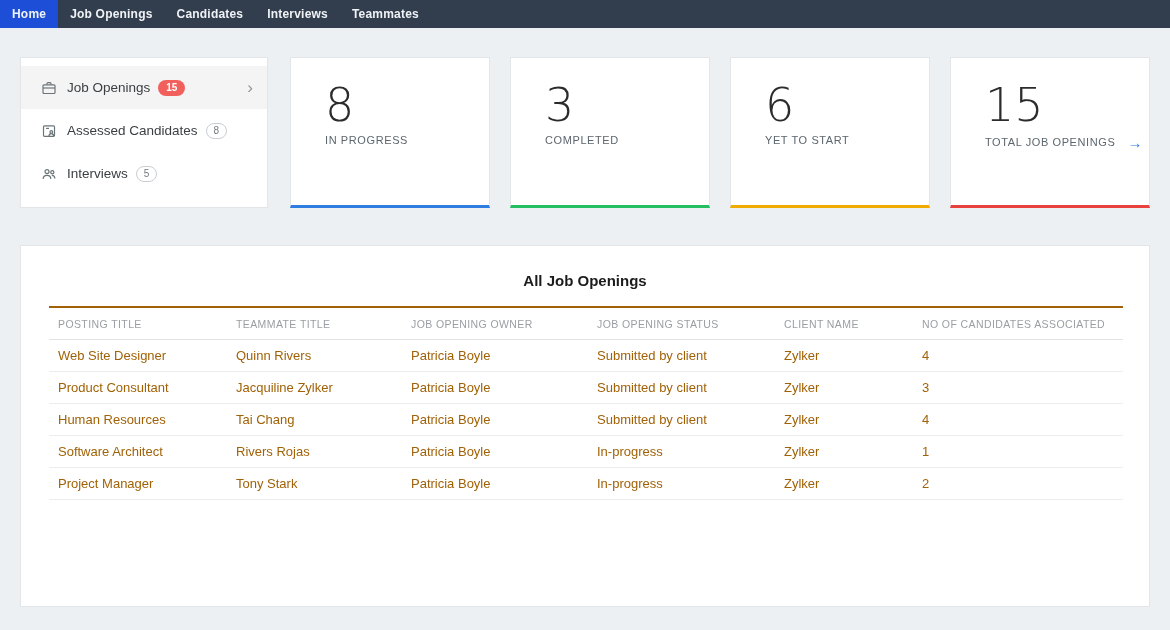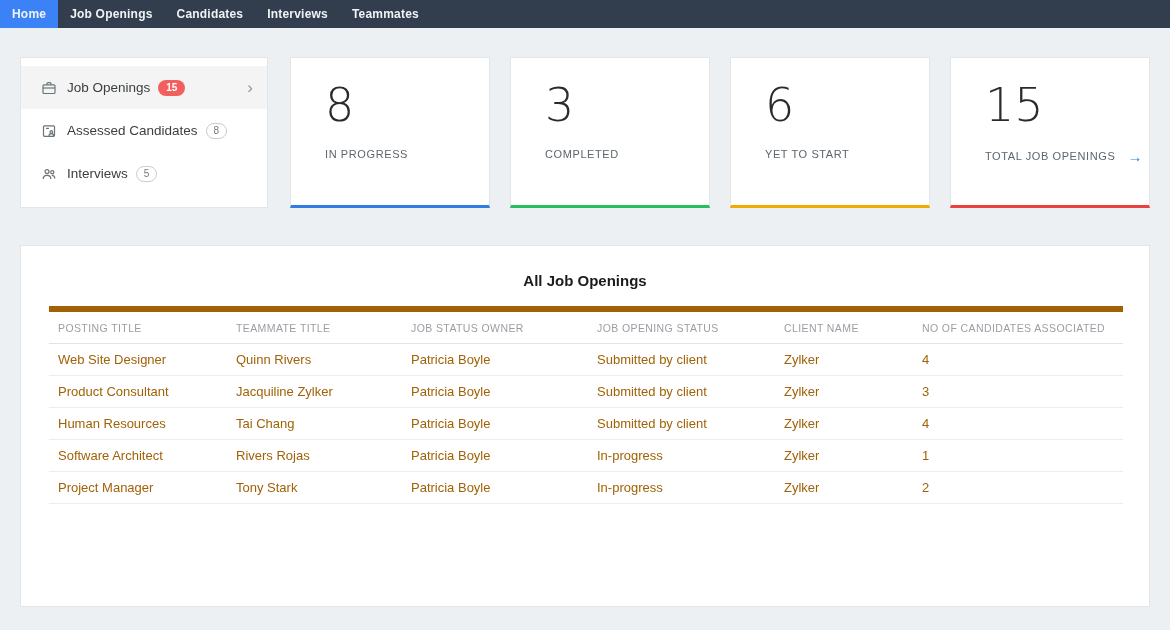--- a/index.html
+++ b/index.html
@@ -13,21 +13,21 @@
   
   .topnav {
     height:28px; background:#323d4e;
     display:flex; align-items:stretch;
   }
   .topnav .nav-item {
     line-height:28px; padding:0 12px;
     font-size:12px; font-weight:bold; letter-spacing:.2px;
     color:#f0f3f5; cursor:pointer; white-space:nowrap;
   }
-  .topnav .nav-item.active { background:#3b82f6; }
+  .topnav .nav-item.active { background:#1d4ed8; }
 
   
   .content { padding:0 20px; }
   .top-row { display:flex; margin-top:29px; height:151px; }
 
   .card {
     background:#fff; border:1px solid #e3e6e8;
   }
 
   
@@ -55,36 +55,36 @@
   .stat-card {
     flex:1; background:#fff; border:1px solid #e3e6e8;
     border-bottom:3px solid #ccc;
     padding:22px 0 0 34px; cursor:pointer;
   }
   .stat-value {
     font-family:"DejaVu Sans","Liberation Sans",sans-serif;
     font-weight:200; font-size:46px; color:#2b2b2b; line-height:1.1;
   }
   .stat-label {
-    margin-top:17px; font-size:11px; letter-spacing:.6px;
+    margin-top:3px; font-size:11px; letter-spacing:.6px;
     color:#5c666d; display:flex; align-items:center;
   }
   .stat-arrow { color:#2f7de1; font-size:15px; margin-left:12px; }
 
   
   .table-card { margin-top:37px; height:362px; }
   .table-title {
     margin:26px 28px 17px; font-size:15px; font-weight:bold; color:#1c1c1c;text-align:center;
   }
   table.jobs {
     margin:0 28px; width:1074px;
     border-collapse:collapse; table-layout:fixed;
   }
   table.jobs th {
-    border-top:6px solid #a16207; border-bottom:1px solid #e3e3e3;
+    border-top:2px solid #a16207; border-bottom:1px solid #e3e3e3;
     font-size:10.5px; font-weight:normal; color:#9a9ea3; letter-spacing:.4px;
     text-align:left; padding:10px 4px 9px 9px; white-space:nowrap;
   }
   table.jobs td {
     font-size:13px; color:#a16207; padding:0 4px 0 9px; height:32px;
     border-bottom:1px solid #ededed; white-space:nowrap; overflow:hidden;
   }
   td.link { color:#2a7ce0; cursor:pointer; }
 </style>
 </head>
@@ -182,21 +182,21 @@
           <col style="width:175px">
           <col style="width:186px">
         <col style="width:187px">
           <col style="width:138px">
           <col>
       </colgroup>
       <thead>
         <tr>
           <th>POSTING TITLE</th>
           <th>TEAMMATE TITLE</th>
-          <th>JOB STATUS OWNER</th>
+          <th>JOB OPENING OWNER</th>
           <th>JOB OPENING STATUS</th>
           <th>CLIENT NAME</th>
           <th>NO OF CANDIDATES ASSOCIATED</th>
         </tr>
       </thead>
       <tbody>
 
           <tr>
             <td class="link">Web Site Designer</td>
             <td class="link">Quinn Rivers</td>

